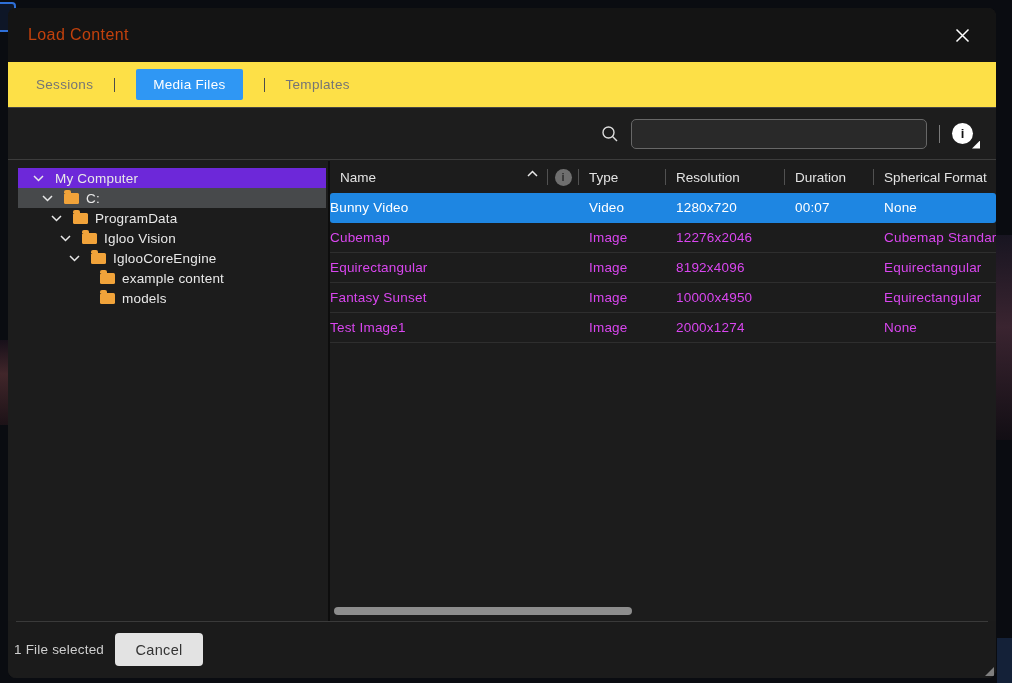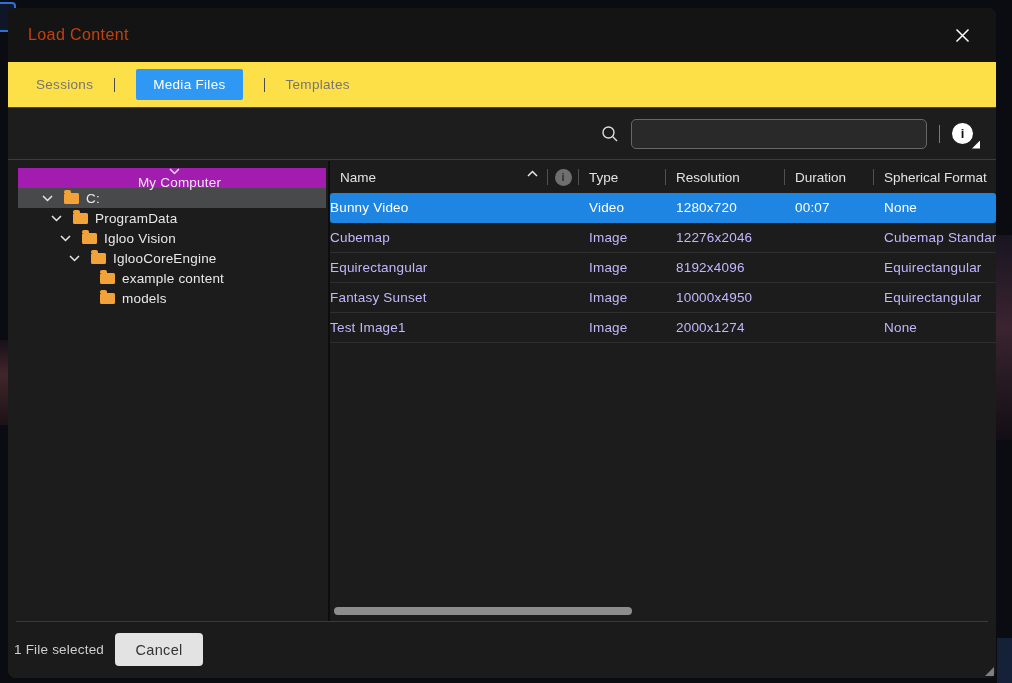--- a/index.html
+++ b/index.html
@@ -46,21 +46,21 @@
     font-weight:700; font-size:13px; display:flex; align-items:center; justify-content:center; }
   .info-corner { position:absolute; right:-6px; bottom:-4px; width:8px; height:8px;
     background:#ffffff; clip-path:polygon(100% 0, 100% 100%, 0 100%); }
 
   .main { position:absolute; top:153px; bottom:57px; left:0; right:0; display:flex; }
 
   
   .tree-panel { width:322px; border-right:2px solid #0d0d0d; padding-top:7px; }
   .tree-row { height:20px; margin:0 2px 0 10px; display:flex; align-items:center;
     font-size:13.5px; color:#e8e8e8; letter-spacing:.2px; cursor:default; }
-  .tree-row.hl-blue { background:#a21caf;flex-direction:column; }
+  .tree-row.hl-blue { background:#6d28d9; }
   .tree-row.hl-gray { background:#47494b; }
   .chev { width:11px; height:7px; margin-right:11px; flex:none; display:flex; }
   .folder { width:15px; height:11px; background:#f1a33a; border-radius:1.5px; position:relative;
     margin-right:7px; flex:none; }
   .folder::before { content:""; position:absolute; top:-3px; left:0; width:7px; height:3px;
     background:#f1a33a; border-radius:2px 2px 0 0; }
 
   
   .table-panel { flex:1; position:relative; overflow:hidden; }
   .thead { height:32px; display:flex; align-items:center; color:#e3e3e3; font-size:13.5px; }
@@ -68,21 +68,21 @@
   .col-name { width:217px; padding-left:10px; display:flex; align-items:flex-start; flex:none; }
   .sort-caret { margin-left:auto; margin-right:9px; width:11px; height:7px; display:flex; }
   .col-info { width:30px; display:flex; justify-content:center; flex:none; }
   .hinfo { width:17px; height:17px; border-radius:50%; background:#6f6f6f; color:#2e2e2e;
     font-weight:700; font-size:11px; display:flex; align-items:center; justify-content:center; }
   .col-type { width:86px; padding-left:10px; flex:none; }
   .col-res  { width:118px; padding-left:10px; flex:none; }
   .col-dur  { width:88px; padding-left:10px; flex:none; }
   .col-sph  { width:160px; padding-left:10px; flex:none; white-space:nowrap; }
 
-  .trow { height:30px; display:flex; align-items:center; font-size:13.5px; color:#c4b5fd;
+  .trow { height:30px; display:flex; align-items:center; font-size:13.5px; color:#d946ef;
     border-bottom:1px solid #2e2e2e; letter-spacing:.2px; cursor:default; }
   .trow .c-name { width:249px; flex:none; white-space:nowrap; }
   .trow .c-type { width:87px;  padding-left:10px; flex:none; }
   .trow .c-res  { width:119px; padding-left:10px; flex:none; }
   .trow .c-dur  { width:89px;  padding-left:10px; flex:none; }
   .trow .c-sph  { width:170px; padding-left:10px; flex:none; white-space:nowrap; }
   .trow.selected { background:#1e86e2; color:#ffffff; border-radius:3px; border-bottom-color:transparent; }
 
   .hscroll { position:absolute; left:4px; bottom:6px; width:298px; height:8px;
     background:#8d8d8d; border-radius:4px; cursor:pointer; }

